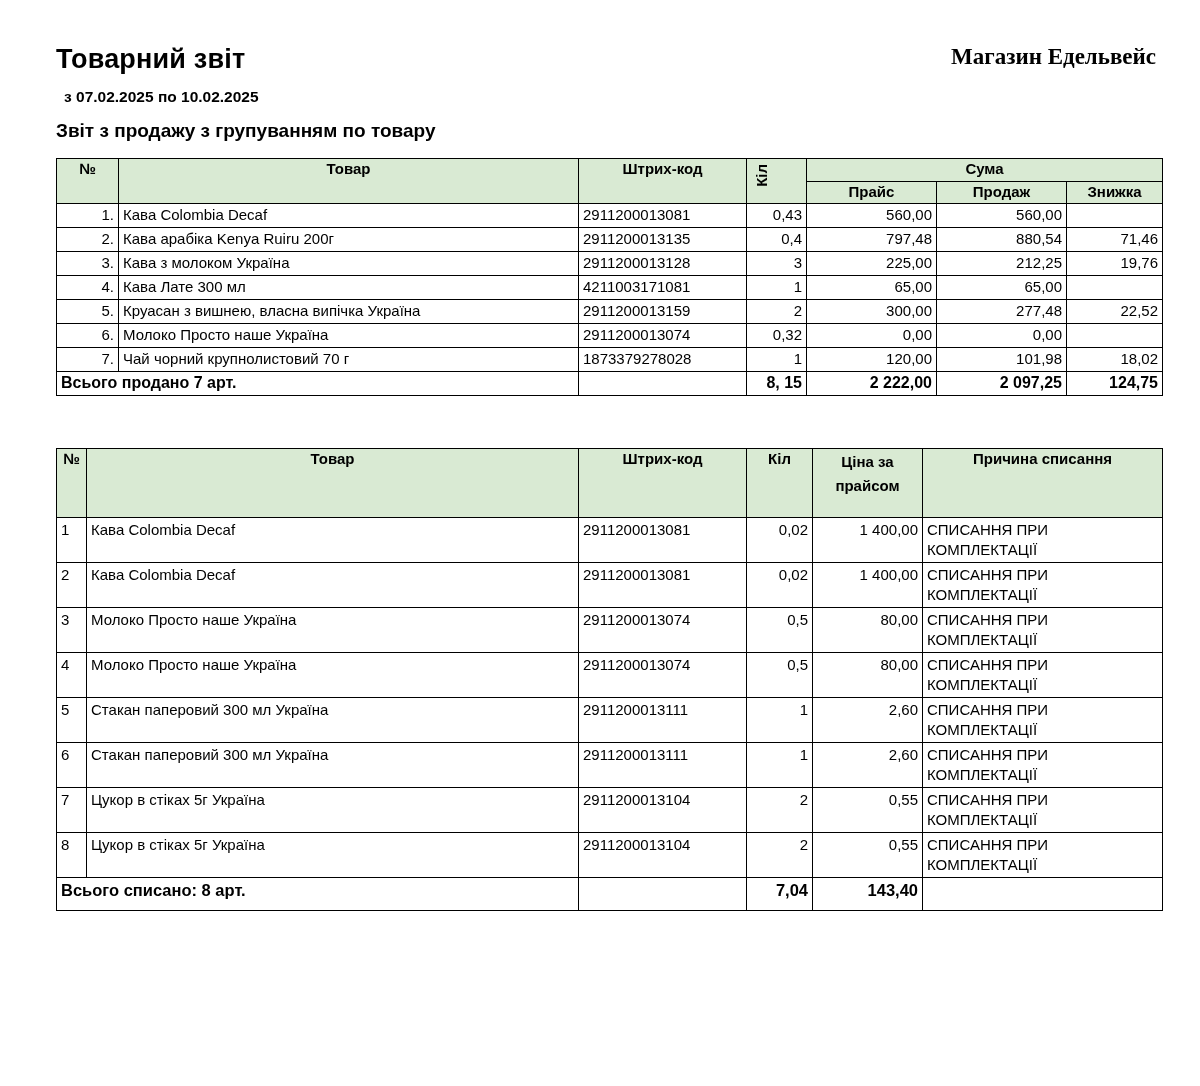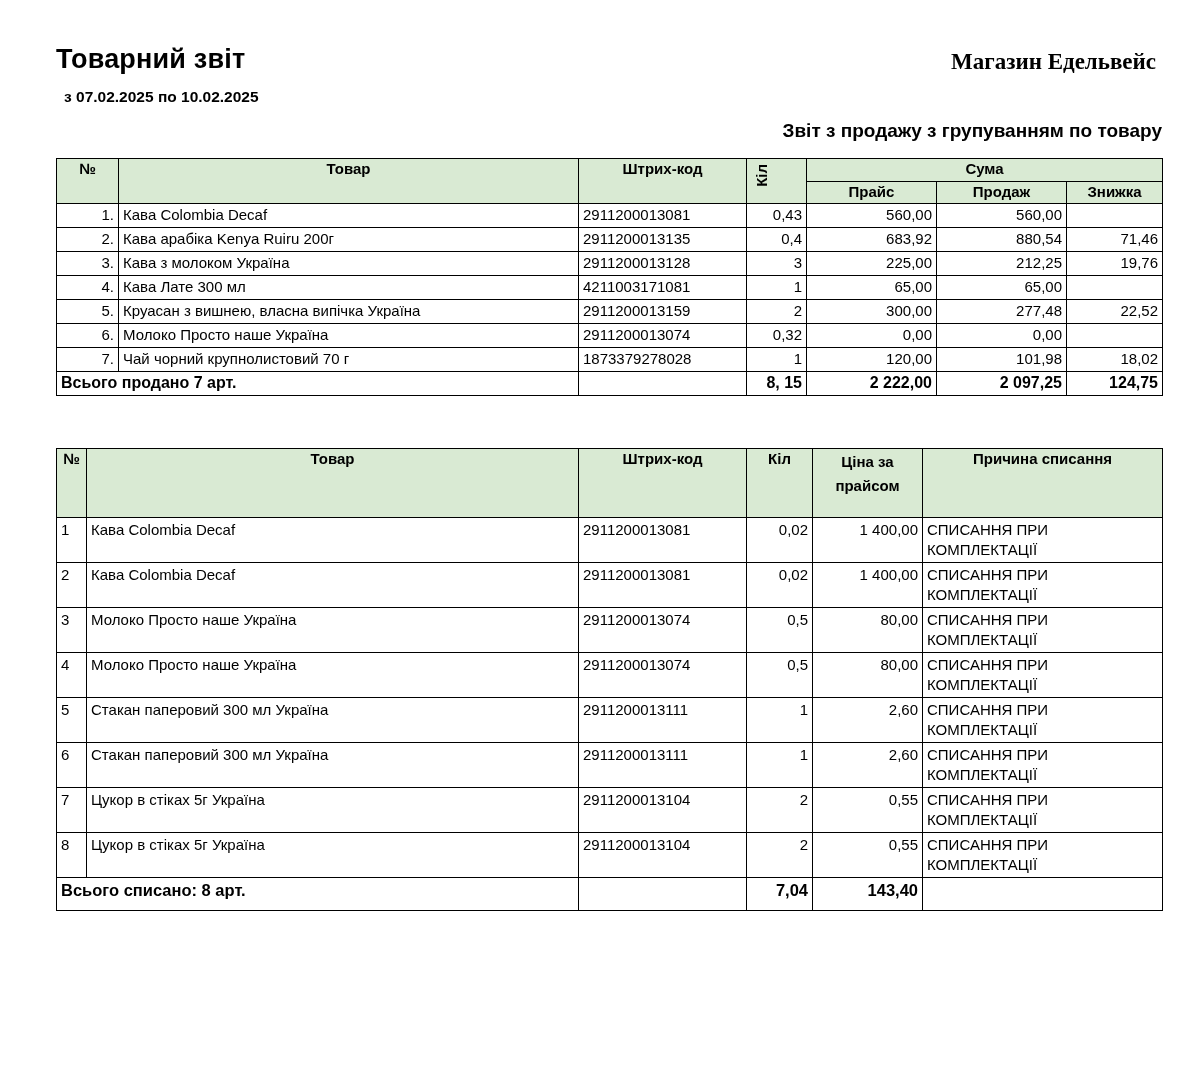--- a/index.html
+++ b/index.html
@@ -17,21 +17,21 @@
   .page {
     position: relative;
     width: 1200px;
     height: 1086px;
     box-sizing: border-box;
     padding: 44px 38px 0 56px;
   }
   .header-row {
     display: flex;
     justify-content: space-between;
-    align-items: flex-end;
+    align-items: flex-start;
     gap: 24px;
   }
   .doc-title {
     font-size: 27px;
     font-weight: bold;
     letter-spacing: 0.2px;
   }
   .shop-title {
     font-size: 23px;
     font-weight: bold;
@@ -42,21 +42,20 @@
     font-size: 15.5px;
     font-weight: bold;
     margin-top: 13px;
     margin-left: 8px;
   }
   .section-title {
     font-size: 19px;
     font-weight: bold;
     margin-top: 14px;
     margin-left: 0px;
-    text-align: right;
   }
   table {
     border-collapse: collapse;
     table-layout: fixed;
   }
   .sales-table {
     margin-top: 16px;
     width: 1106px;
     margin-left: 0;
   }
@@ -178,21 +177,21 @@
         <td class="num-col">0,43</td>
         <td class="num-col">560,00</td>
         <td class="num-col">560,00</td>
         <td class="num-col"></td>
       </tr>
       <tr>
         <td class="row-idx">2.</td>
         <td>Кава арабіка Kenya Ruiru 200г</td>
         <td>2911200013135</td>
         <td class="num-col">0,4</td>
-        <td class="num-col">683,92</td>
+        <td class="num-col">797,48</td>
         <td class="num-col">880,54</td>
         <td class="num-col">71,46</td>
       </tr>
       <tr>
         <td class="row-idx">3.</td>
         <td>Кава з молоком Україна</td>
         <td>2911200013128</td>
         <td class="num-col">3</td>
         <td class="num-col">225,00</td>
         <td class="num-col">212,25</td>

